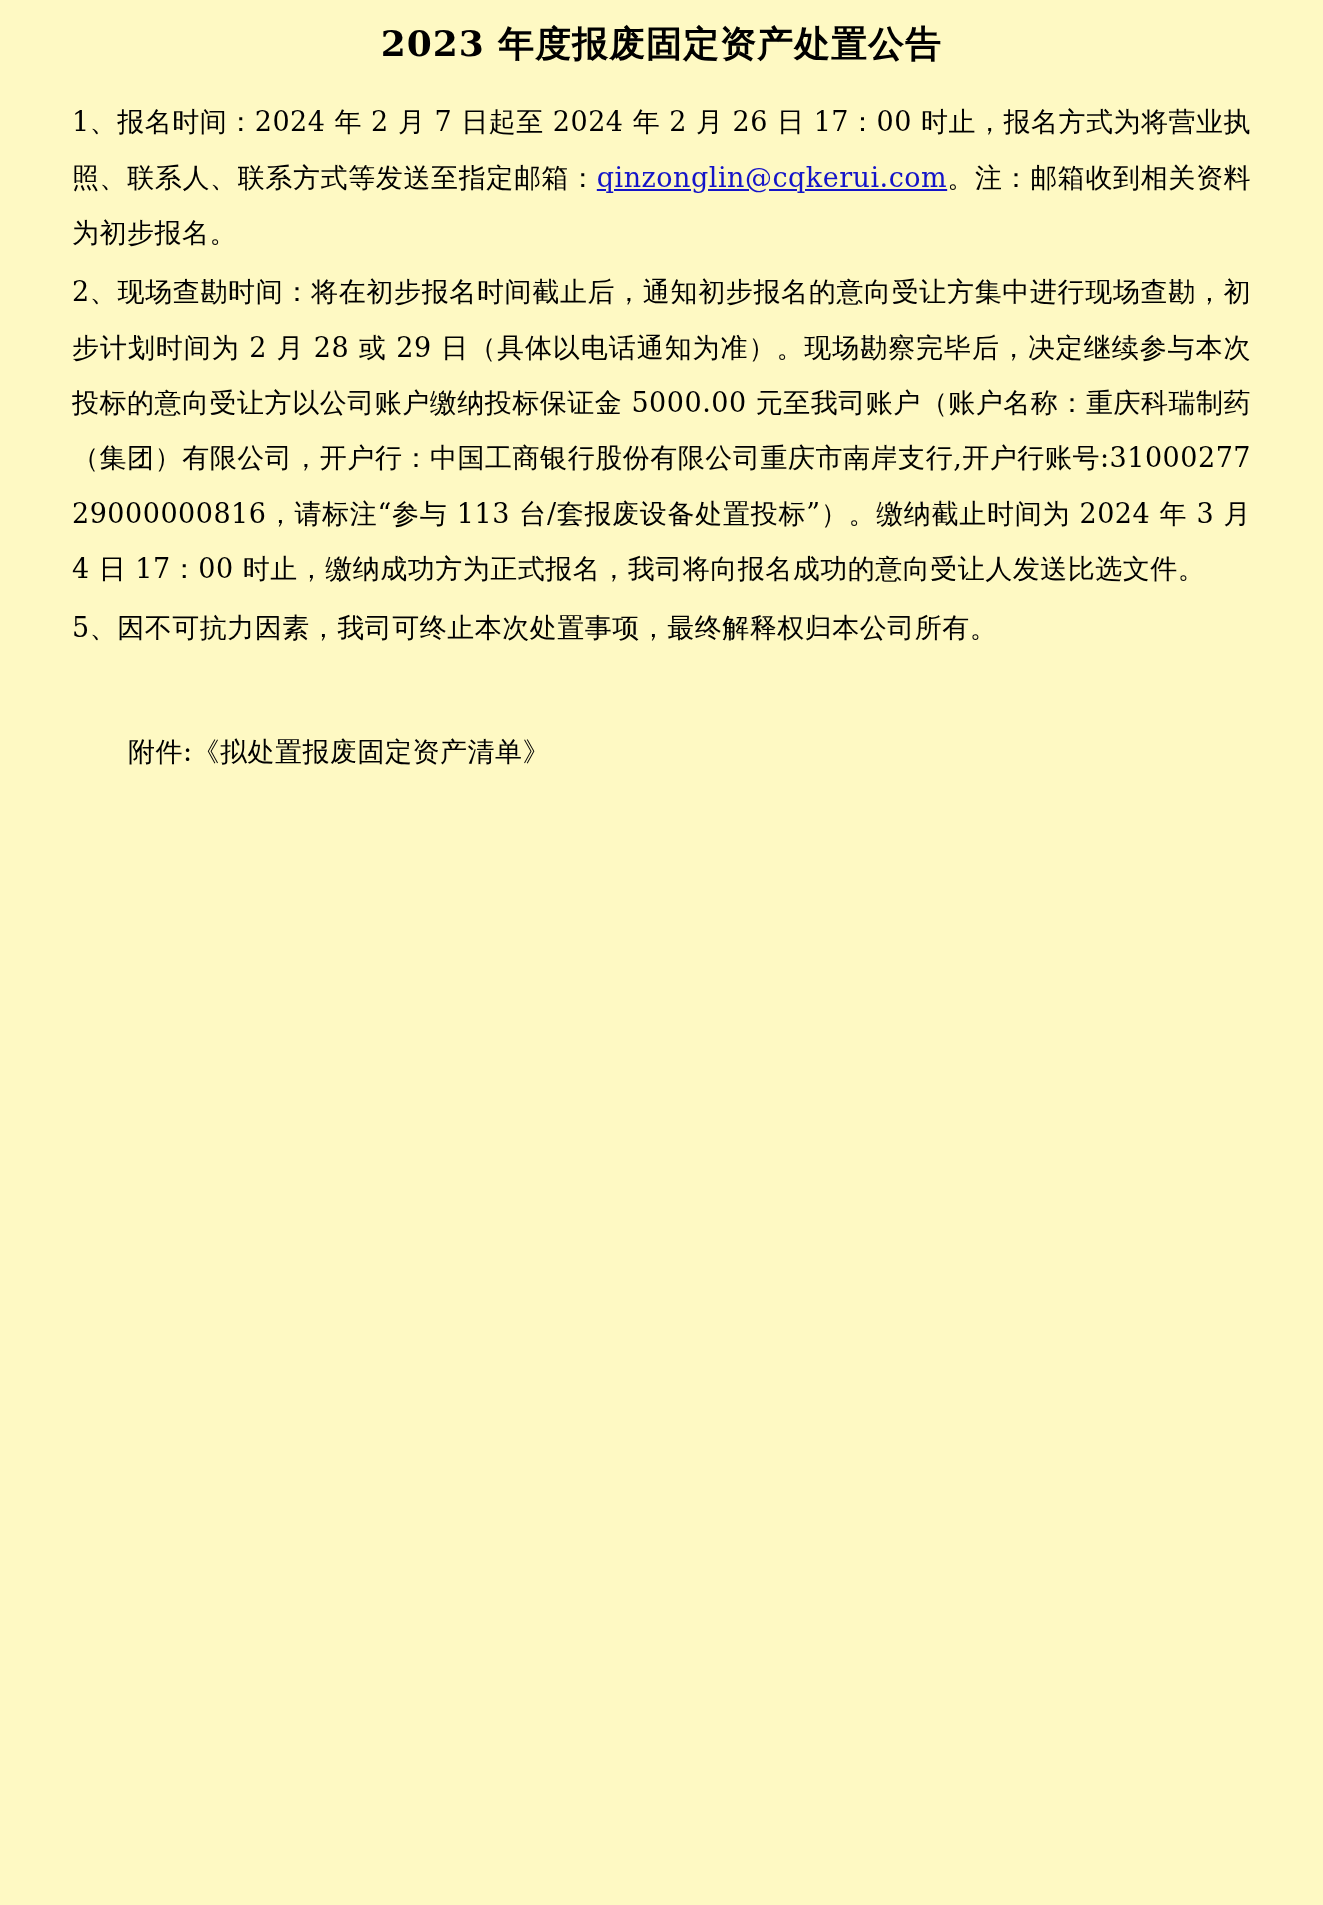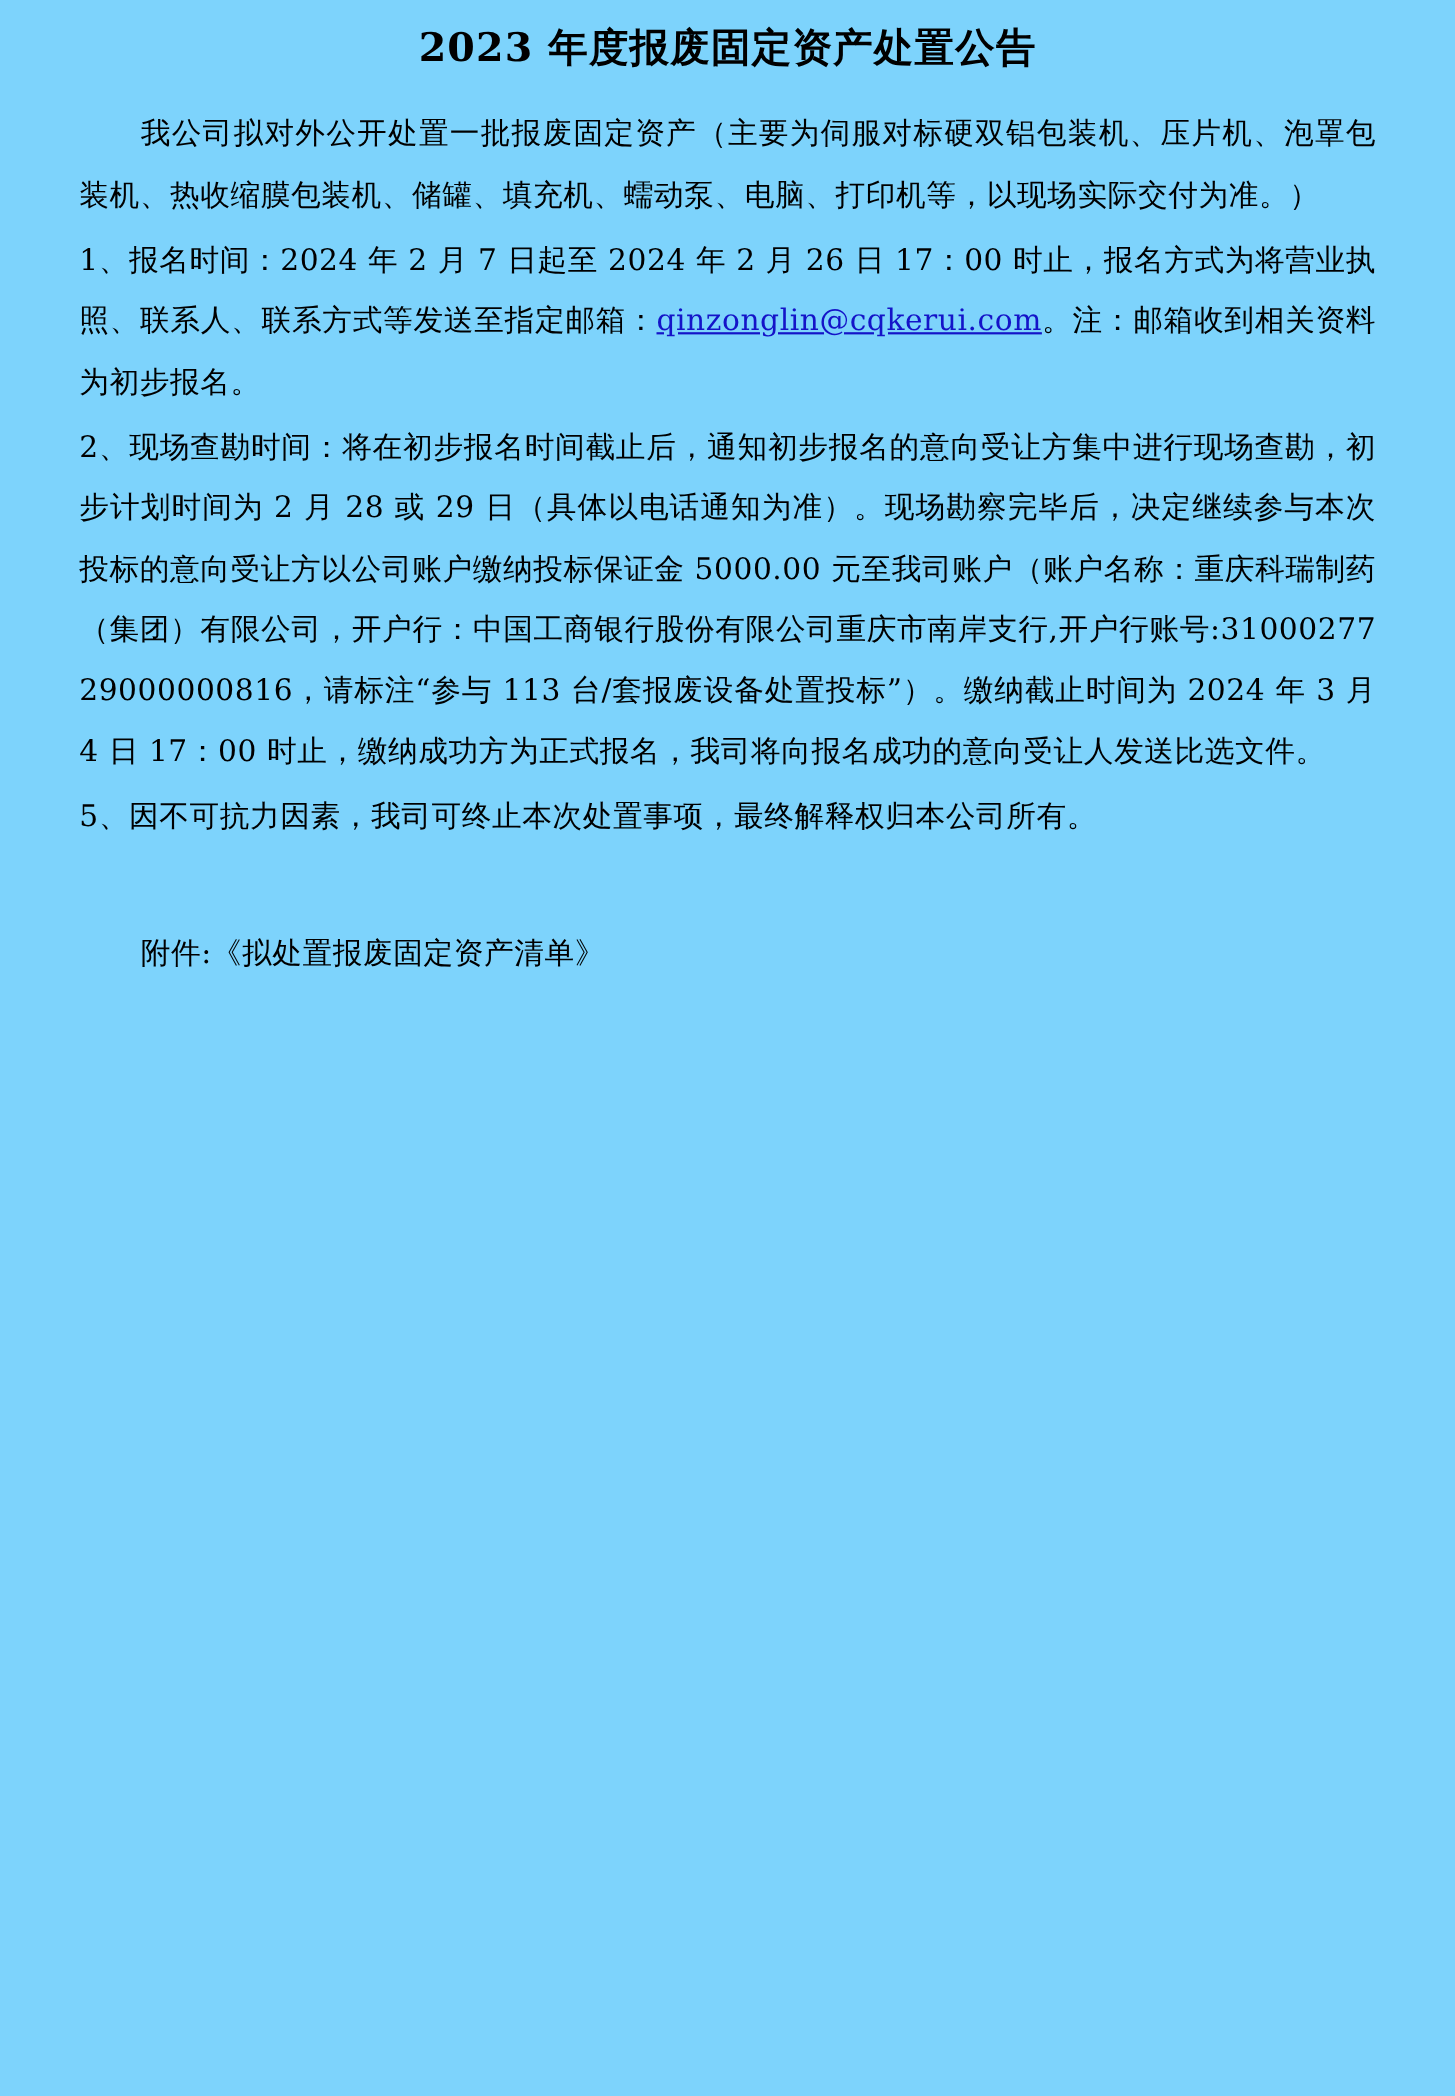--- a/index.html
+++ b/index.html
@@ -11,21 +11,21 @@
     width: 1323px;
     min-height: 1905px;
     font-family: "DejaVu Serif", "Liberation Serif", serif;
     color: #000000;
   }
   .page {
     width: 1323px;
     min-height: 1905px;
     box-sizing: border-box;
     padding: 10px 72px 40px 72px;
-    background: #7dd3fc;
+    background: #fef9c3;
   }
   .doc-title {
     text-align: center;
     font-size: 36px;
     font-weight: bold;
     letter-spacing: 1px;
     margin: 8px 0 26px 0;
     line-height: 1.4;
     font-family: "DejaVu Serif", "Liberation Serif", serif;
   }
@@ -56,21 +56,20 @@
     height: 18px;
   }
 </style>
 </head>
 <body>
 
 <div class="page">
 
   <h1 class="doc-title">2023 年度报废固定资产处置公告</h1>
 
-  <p class="para indent">我公司拟对外公开处置一批报废固定资产（主要为伺服对标硬双铝包装机、压片机、泡罩包装机、热收缩膜包装机、储罐、填充机、蠕动泵、电脑、打印机等，以现场实际交付为准。）</p>
 
   <p class="para"><span>1、报名时间：2024 年 2 月 7 日起至 2024 年 2 月 26 日 17：00 时止，报名方式为将营业执照、联系人、联系方式等发送至指定邮箱：</span><a class="link" href="#">qinzonglin@cqkerui.com</a><span>。注：邮箱收到相关资料为初步报名。</span></p>
 
   <p class="para">2、现场查勘时间：将在初步报名时间截止后，通知初步报名的意向受让方集中进行现场查勘，初步计划时间为 2 月 28 或 29 日（具体以电话通知为准）。现场勘察完毕后，决定继续参与本次投标的意向受让方以公司账户缴纳投标保证金 5000.00 元至我司账户（账户名称：重庆科瑞制药（集团）有限公司，开户行：中国工商银行股份有限公司重庆市南岸支行,开户行账号:3100027729000000816，请标注“参与 113 台/套报废设备处置投标”）。缴纳截止时间为 2024 年 3 月 4 日 17：00 时止，缴纳成功方为正式报名，我司将向报名成功的意向受让人发送比选文件。</p>
 
 
 
   <p class="para">5、因不可抗力因素，我司可终止本次处置事项，最终解释权归本公司所有。</p>
 
   <div class="spacer"></div>

